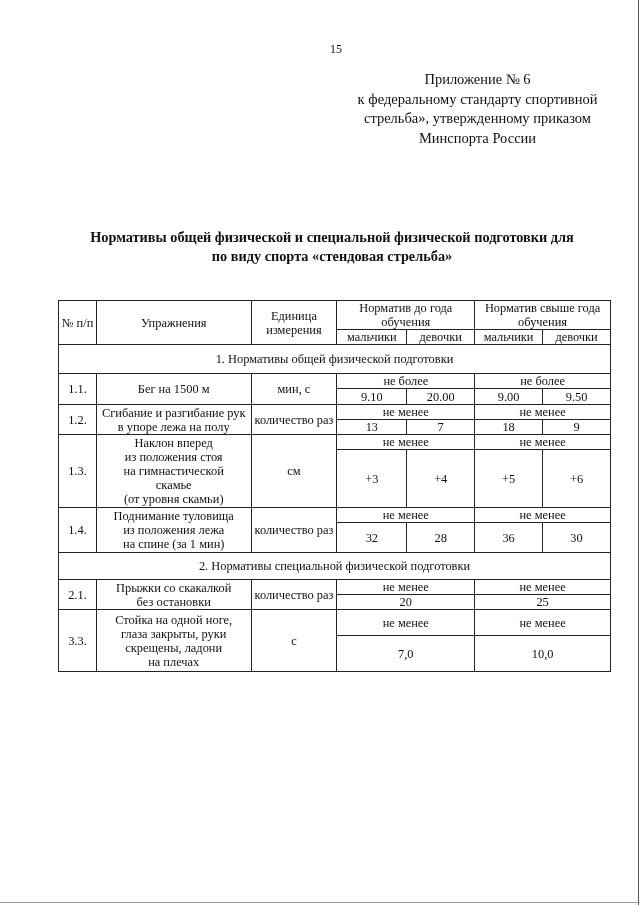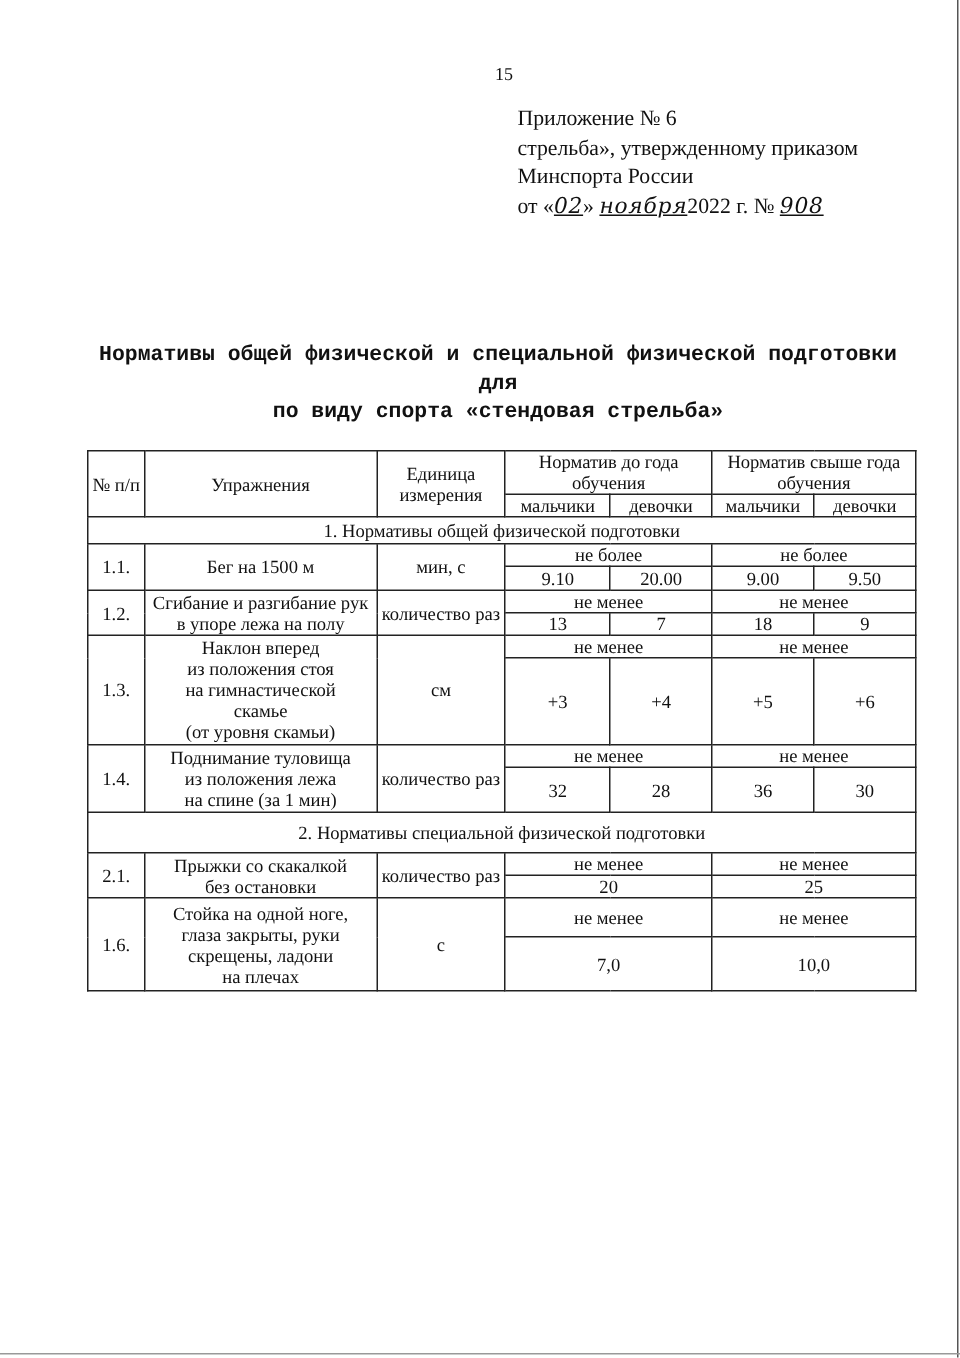--- a/index.html
+++ b/index.html
@@ -4,48 +4,48 @@
   <style>
     html, body { margin: 0; padding: 0; }
     body {
       width: 640px; height: 905px; background: #ffffff; position: relative; overflow: hidden;
       font-family: "Liberation Serif", "DejaVu Serif", serif; color: #111;
     }
     .edge-right { position: absolute; right: 1px; top: 0; width: 1.5px; height: 905px; background: #555; }
     .edge-bottom { position: absolute; left: 0; bottom: 2px; width: 640px; height: 1px; background: #999; }
     .page-num { position: absolute; left: 330px; top: 42px; font-size: 12px; }
     .appendix {
-      position: absolute; left: 345px; top: 70px; width: 265px; text-align: left;
+      position: absolute; left: 345px; top: 70px; width: 265px; text-align: center;
       font-size: 14.5px; line-height: 19.5px;
     }
     .hand { font-family: "DejaVu Serif", serif; font-style: italic; text-decoration: underline; letter-spacing: 0.5px; }
     .title {
       position: absolute; left: 62px; top: 228px; width: 540px; text-align: center;
-      font-weight: bold; font-size: 14.3px; line-height: 19px; font-family: Liberation Mono, monospace;
+      font-weight: bold; font-size: 14.3px; line-height: 19px;
     }
     table.norms {
       position: absolute; left: 58px; top: 300px; width: 553px;
       border-collapse: collapse; font-size: 12.4px; line-height: 14px;
     }
     table.norms td { border: 1px solid #222; text-align: center; vertical-align: middle; padding: 0 2px; }
     .section td { text-align: center; }
   </style>
 </head>
 <body>
 
 <div class="edge-right"></div>
 <div class="edge-bottom"></div>
 
 <div class="page-num">15</div>
 
 <div class="appendix">
   <div>Приложение № 6</div>
+  <div>к федеральному стандарту спортивной</div>
   <div>стрельба», утвержденному приказом</div>
   <div>Минспорта России</div>
-  <div><span>от «</span><span class="hand">02</span><span>» </span><span class="hand">ноября</span><span>2022 г. № </span><span class="hand">908</span></div>
 </div>
 
 <div class="title">
   <div>Нормативы общей физической и специальной физической подготовки для</div>
   <div>по виду спорта «стендовая стрельба»</div>
 </div>
 
 <table class="norms">
   <colgroup>
     <col style="width:38px">
@@ -64,21 +64,21 @@
       <td colspan="2">Норматив до года обучения</td>
       <td colspan="2">Норматив свыше года обучения</td>
     </tr>
     <tr style="height:15px">
       <td>мальчики</td>
       <td>девочки</td>
       <td>мальчики</td>
       <td>девочки</td>
     </tr>
 
-    <tr class="section" style="height:18px">
+    <tr class="section" style="height:29px">
       <td colspan="7">1. Нормативы общей физической подготовки</td>
     </tr>
 
     <tr style="height:14px">
       <td rowspan="2">1.1.</td>
       <td rowspan="2">Бег на 1500 м</td>
       <td rowspan="2">мин, с</td>
       <td colspan="2">не более</td>
       <td colspan="2">не более</td>
     </tr>
@@ -154,21 +154,21 @@
       <td rowspan="2">количество раз</td>
       <td colspan="2">не менее</td>
       <td colspan="2">не менее</td>
     </tr>
     <tr style="height:14px">
       <td colspan="2">20</td>
       <td colspan="2">25</td>
     </tr>
 
     <tr style="height:26px">
-      <td rowspan="2">1.6.</td>
+      <td rowspan="2">3.3.</td>
       <td rowspan="2">
         <div>Стойка на одной ноге,</div>
         <div>глаза закрыты, руки</div>
         <div>скрещены, ладони</div>
         <div>на плечах</div>
       </td>
       <td rowspan="2">с</td>
       <td colspan="2">не менее</td>
       <td colspan="2">не менее</td>
     </tr>

